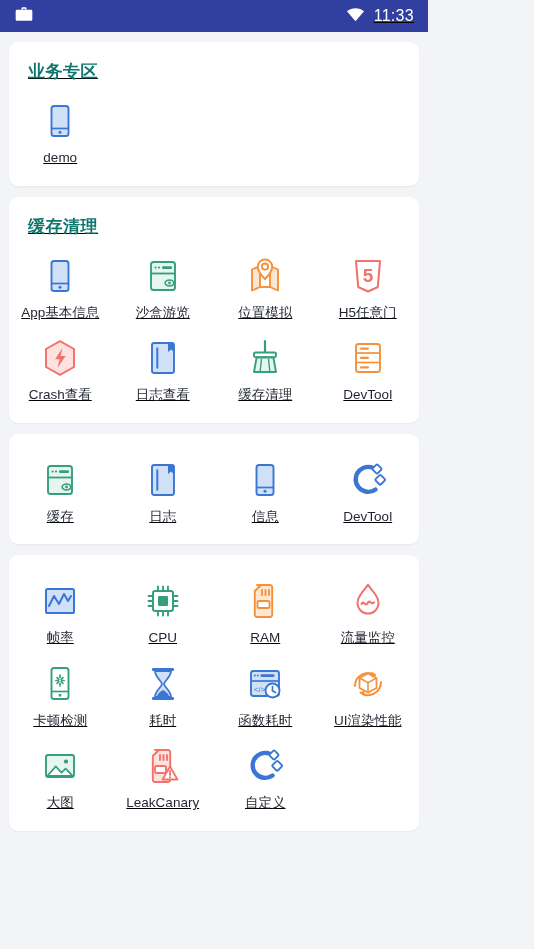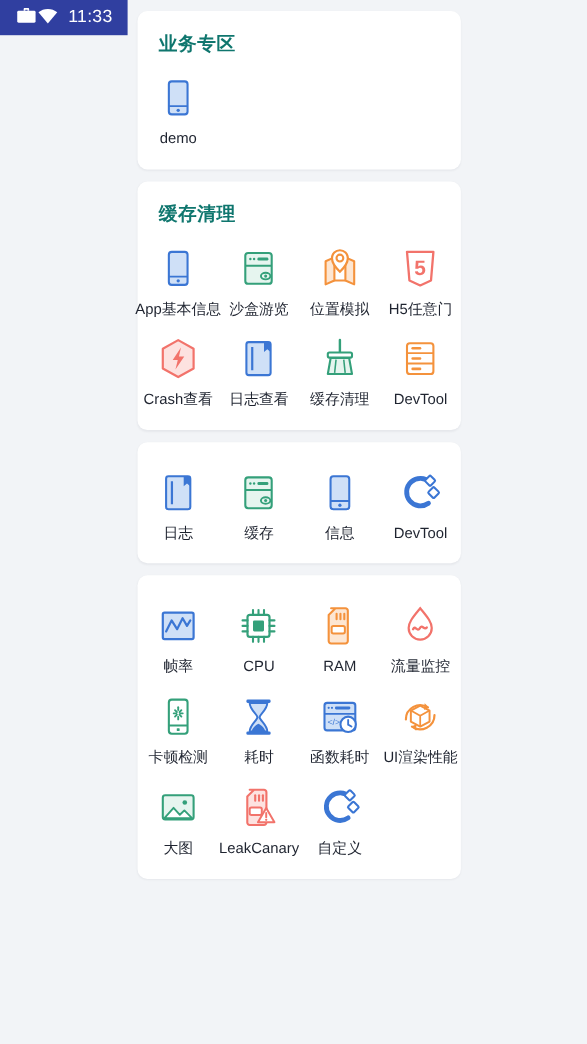--- a/index.html
+++ b/index.html
@@ -2,21 +2,21 @@
 <html><head>
 <meta charset="utf-8">
 <style>
   * { box-sizing: border-box; margin: 0; padding: 0; }
   html, body {
     width: 534px; height: 949px;
     background: #f2f4f7;
     font-family: "Liberation Sans", "DejaVu Sans", sans-serif;
     overflow: hidden;
   }
-  #app { width: 428px; height: 949px; position: relative; display: flex; flex-direction: row; }
+  #app { width: 428px; height: 949px; position: relative; display: flex; flex-direction: column; text-decoration: underline; }
 
   
   .statusbar {
     height: 32px; flex: 0 0 32px;
     background: #303fa0;
     display: flex; align-items: center;
     padding: 0 14px;
     color: #ffffff;
   }
   .statusbar .left { display: flex; align-items: center; gap: 8px; }
@@ -204,40 +204,40 @@
               </span>
               <span class="lab">DevTool</span>
             </div>
           </div>
         </div>
         <div class="card">
           <div class="grid">
             <div class="tile">
               <span class="glyph">
                 <svg width="40" height="40" viewBox="0 0 40 40">
-                  <rect x="9" y="5" width="22" height="30" rx="2.2" fill="#cfe0f7" stroke="#3b76d4" stroke-width="1.9"></rect>
-                  <line x1="14.3" y1="9.5" x2="14.3" y2="30.5" stroke="#3b76d4" stroke-width="2"></line>
-                  <path d="M25 5h6v9l-3-2.4L25 14V5z" fill="#3b76d4"></path>
-                </svg>
-              </span>
-              <span class="lab">日志</span>
-            </div>
-            <div class="tile">
-              <span class="glyph">
-                <svg width="40" height="40" viewBox="0 0 40 40">
                   <rect x="8" y="6" width="24" height="28" rx="2.6" fill="#e6f5ef" stroke="#34a07a" stroke-width="1.9"></rect>
                   <circle cx="12.6" cy="11.5" r="1.1" fill="#34a07a"></circle>
                   <circle cx="16" cy="11.5" r="1.1" fill="#34a07a"></circle>
                   <rect x="19" y="10.2" width="10" height="2.7" rx="1.2" fill="#34a07a"></rect>
                   <line x1="8" y1="17.5" x2="32" y2="17.5" stroke="#34a07a" stroke-width="1.8"></line>
                   <ellipse cx="26.5" cy="27" rx="4.3" ry="3" fill="none" stroke="#34a07a" stroke-width="1.7"></ellipse>
                   <circle cx="26.5" cy="27" r="1.4" fill="#34a07a"></circle>
                 </svg>
               </span>
               <span class="lab">缓存</span>
+            </div>
+            <div class="tile">
+              <span class="glyph">
+                <svg width="40" height="40" viewBox="0 0 40 40">
+                  <rect x="9" y="5" width="22" height="30" rx="2.2" fill="#cfe0f7" stroke="#3b76d4" stroke-width="1.9"></rect>
+                  <line x1="14.3" y1="9.5" x2="14.3" y2="30.5" stroke="#3b76d4" stroke-width="2"></line>
+                  <path d="M25 5h6v9l-3-2.4L25 14V5z" fill="#3b76d4"></path>
+                </svg>
+              </span>
+              <span class="lab">日志</span>
             </div>
             <div class="tile">
               <span class="glyph">
                 <svg width="40" height="40" viewBox="0 0 40 40">
                   <rect x="11.5" y="5" width="17" height="30" rx="2.6" fill="#cfe0f7" stroke="#3b76d4" stroke-width="1.9"></rect>
                   <line x1="11.5" y1="27.5" x2="28.5" y2="27.5" stroke="#3b76d4" stroke-width="1.7"></line>
                   <circle cx="20" cy="31.3" r="1.5" fill="#3b76d4"></circle>
                 </svg>
               </span>
               <span class="lab">信息</span>

